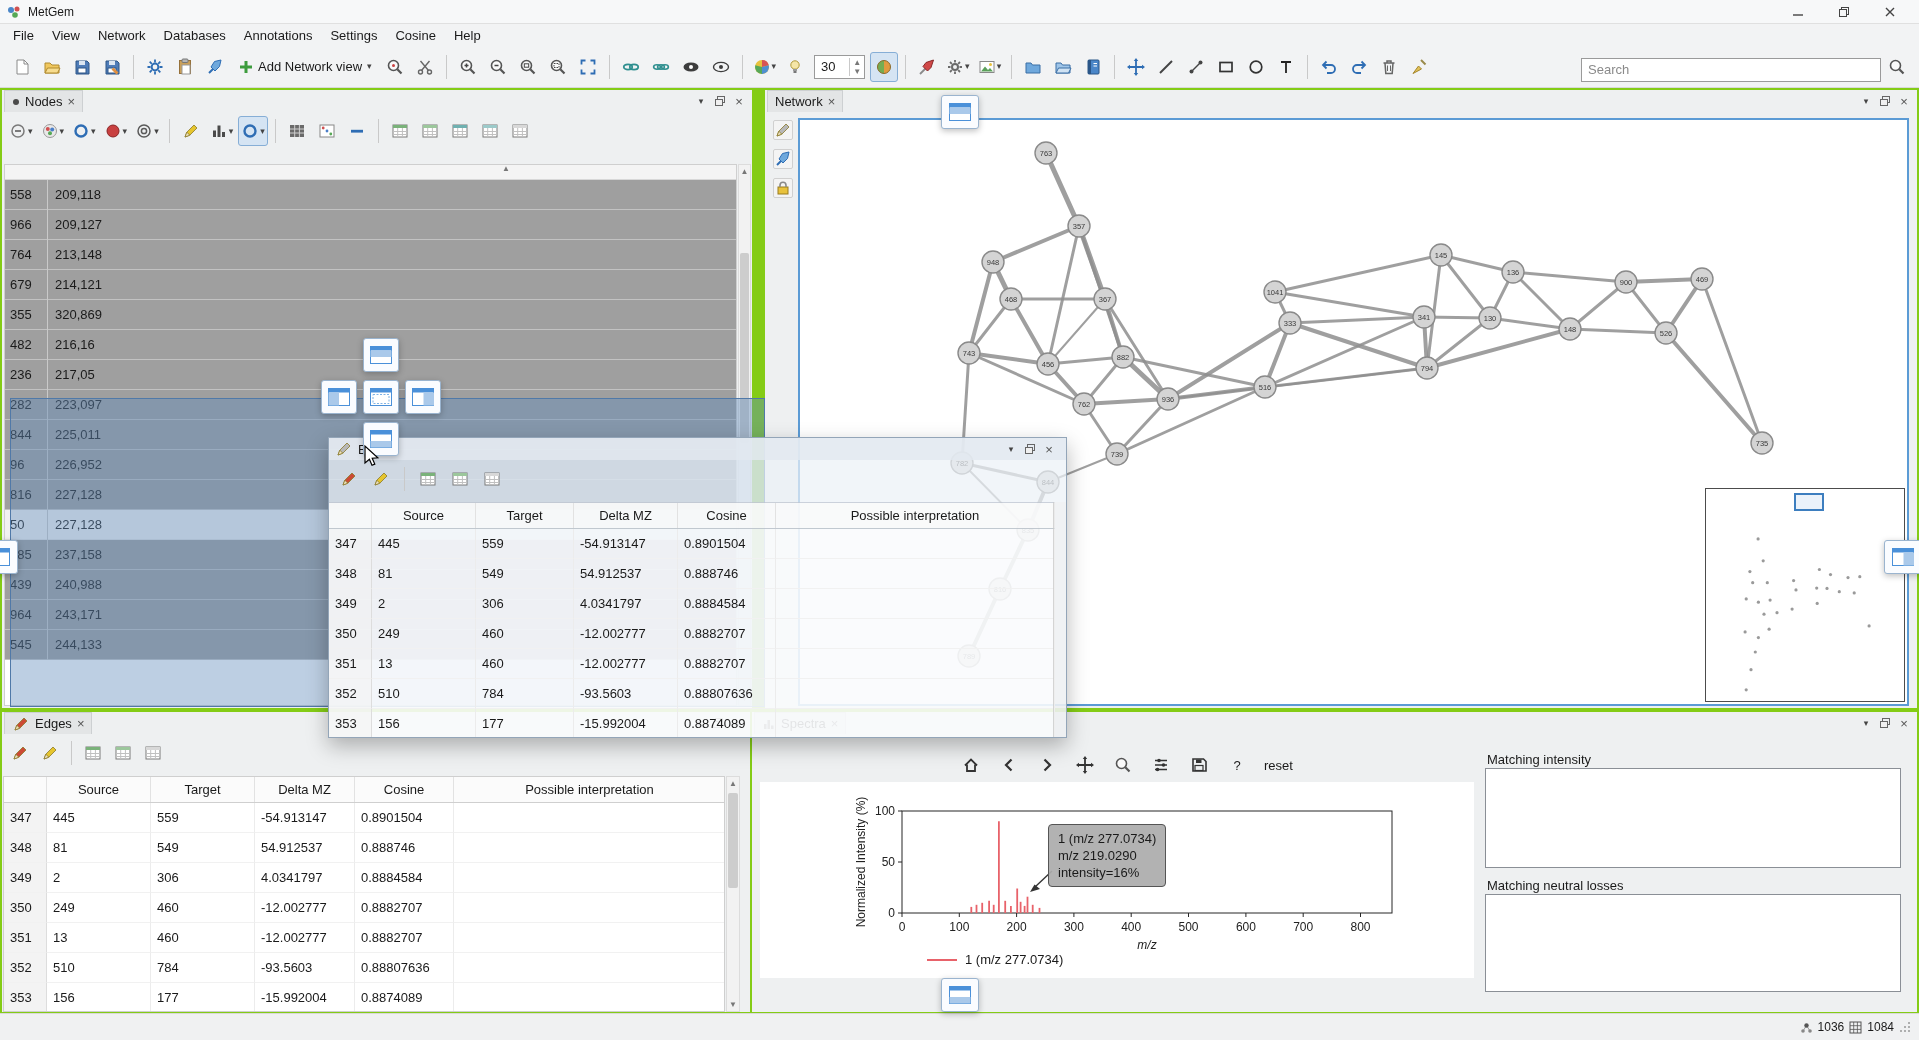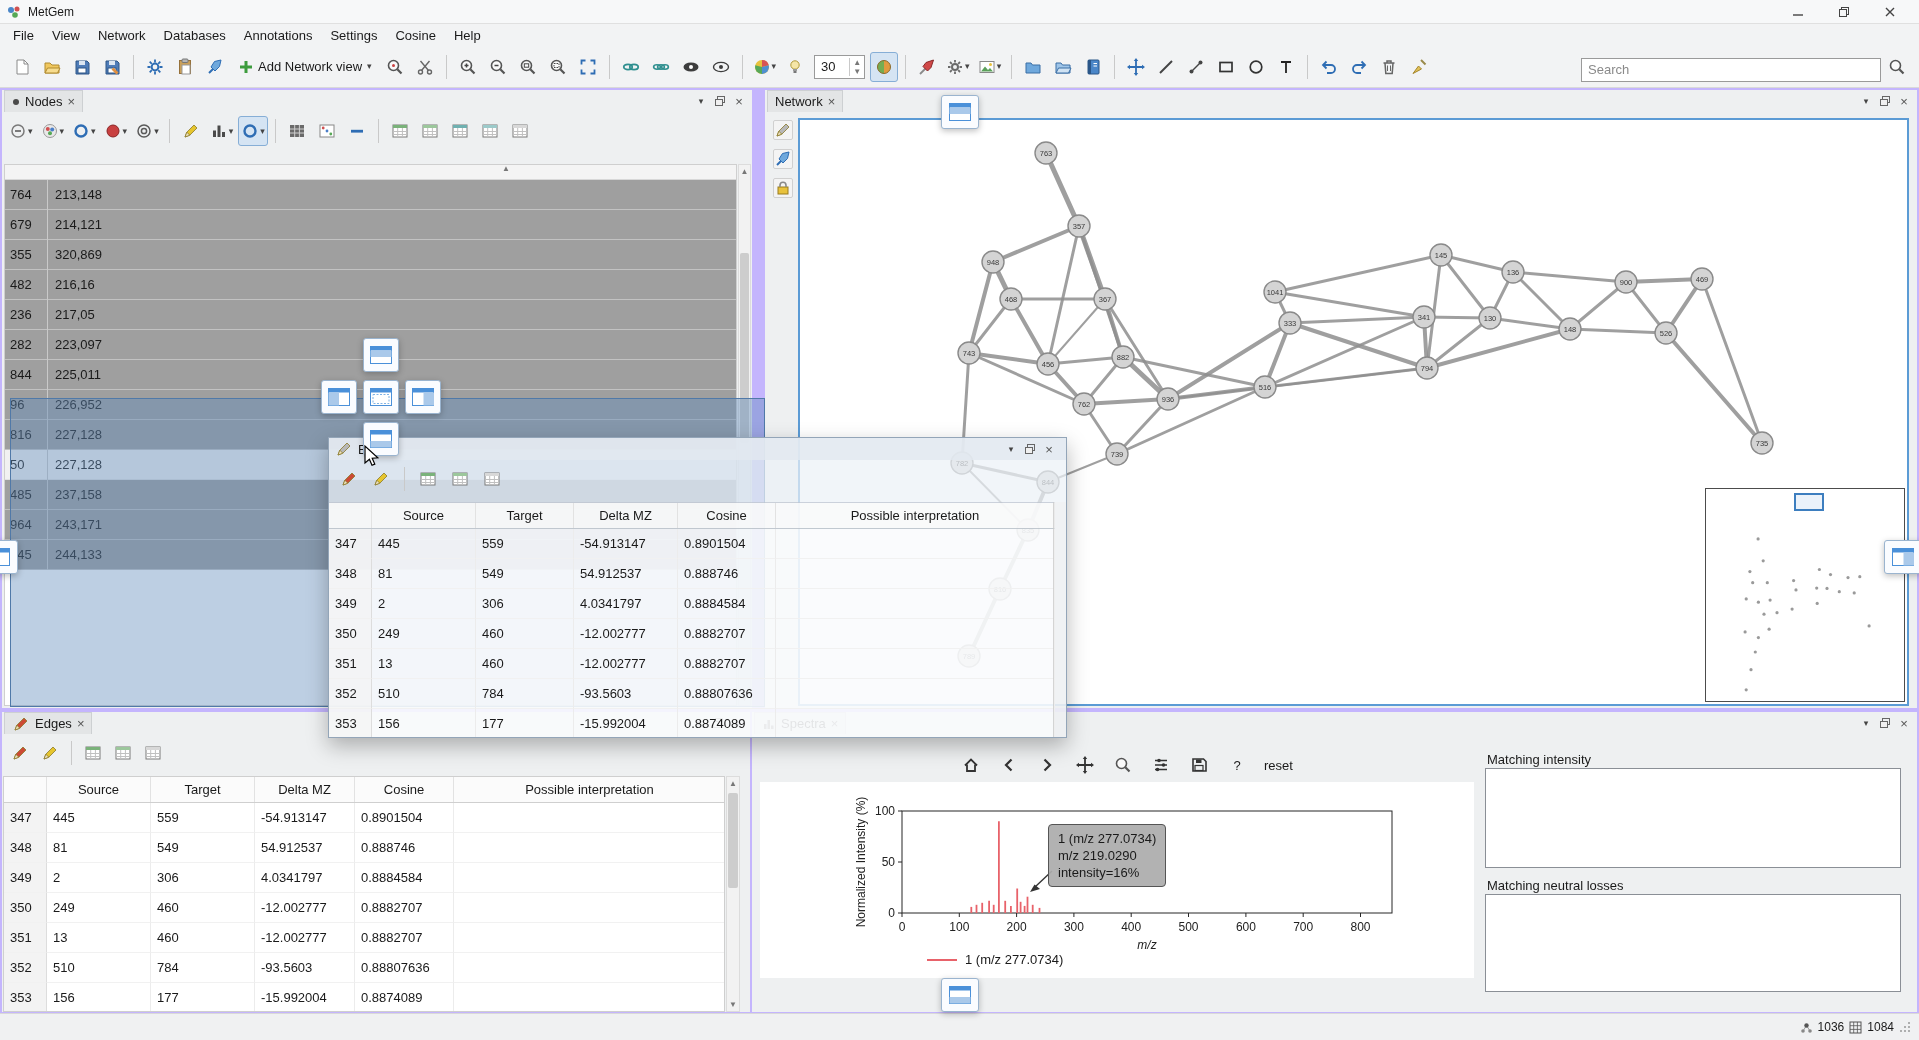--- a/index.html
+++ b/index.html
@@ -1,16 +1,16 @@
 <!DOCTYPE html>
 <html><head>
 <meta charset="utf-8">
 <style>
   html,body{margin:0;padding:0;background:#888}
-  #app{position:relative;width:1919px;height:1040px;background:#c4b5fd;font-family:"Liberation Sans",sans-serif;font-size:13px;color:#1a1a1a;overflow:hidden}
+  #app{position:relative;width:1919px;height:1040px;background:#84cc16;font-family:"Liberation Sans",sans-serif;font-size:13px;color:#1a1a1a;overflow:hidden}
   #app *{box-sizing:border-box}
   
   #titlebar{position:absolute;left:0;top:0;width:100%;height:24px;background:#f7f8f9;display:flex;align-items:center;gap:6px;padding:0 6px;border-bottom:1px solid #e0e0e0}
   #apptitle{font-size:12px}
   .wbtns{margin-left:auto;display:flex}
   .wbtn{width:46px;height:23px;display:flex;align-items:center;justify-content:center}
   #menubar{position:absolute;left:0;top:24px;width:100%;height:22px;background:#f2f3f4;display:flex;align-items:center;padding:0 4px}
   .menu-item{padding:2px 9px}
   #toolbar{position:absolute;left:0;top:46px;width:100%;height:42px;background:#f2f3f4;border-bottom:1px solid #d9d9d9;display:flex;align-items:center;padding:0 8px;gap:2px}
   .tb{height:30px;min-width:28px;padding:0 2px;display:inline-flex;align-items:center;justify-content:center;border-radius:3px;border:1px solid transparent;flex:none}
@@ -681,20 +681,28 @@
         </span>
       </div>
     <div id="nodes-table">
       <div id="nodes-header">
         <span class="ic" style="position:absolute;left:497px;top:0">
             <span style="font-size:8px;color:#777;line-height:1">▲</span>
           </span>
       </div>
       <div id="nodes-tbody">
           <div class="nrow sel">
+            <div class="ncell-id">558</div>
+            <div class="ncell-mz">209,118</div>
+          </div>
+          <div class="nrow sel">
+            <div class="ncell-id">966</div>
+            <div class="ncell-mz">209,127</div>
+          </div>
+          <div class="nrow sel">
             <div class="ncell-id">764</div>
             <div class="ncell-mz">213,148</div>
           </div>
           <div class="nrow sel">
             <div class="ncell-id">679</div>
             <div class="ncell-mz">214,121</div>
           </div>
           <div class="nrow sel">
             <div class="ncell-id">355</div>
             <div class="ncell-mz">320,869</div>
@@ -723,20 +731,24 @@
             <div class="ncell-id">816</div>
             <div class="ncell-mz">227,128</div>
           </div>
           <div class="nrow cur">
             <div class="ncell-id">50</div>
             <div class="ncell-mz">227,128</div>
           </div>
           <div class="nrow sel">
             <div class="ncell-id">485</div>
             <div class="ncell-mz">237,158</div>
+          </div>
+          <div class="nrow sel">
+            <div class="ncell-id">439</div>
+            <div class="ncell-mz">240,988</div>
           </div>
           <div class="nrow sel">
             <div class="ncell-id">964</div>
             <div class="ncell-mz">243,171</div>
           </div>
           <div class="nrow sel">
             <div class="ncell-id">545</div>
             <div class="ncell-mz">244,133</div>
           </div>
         </div>

